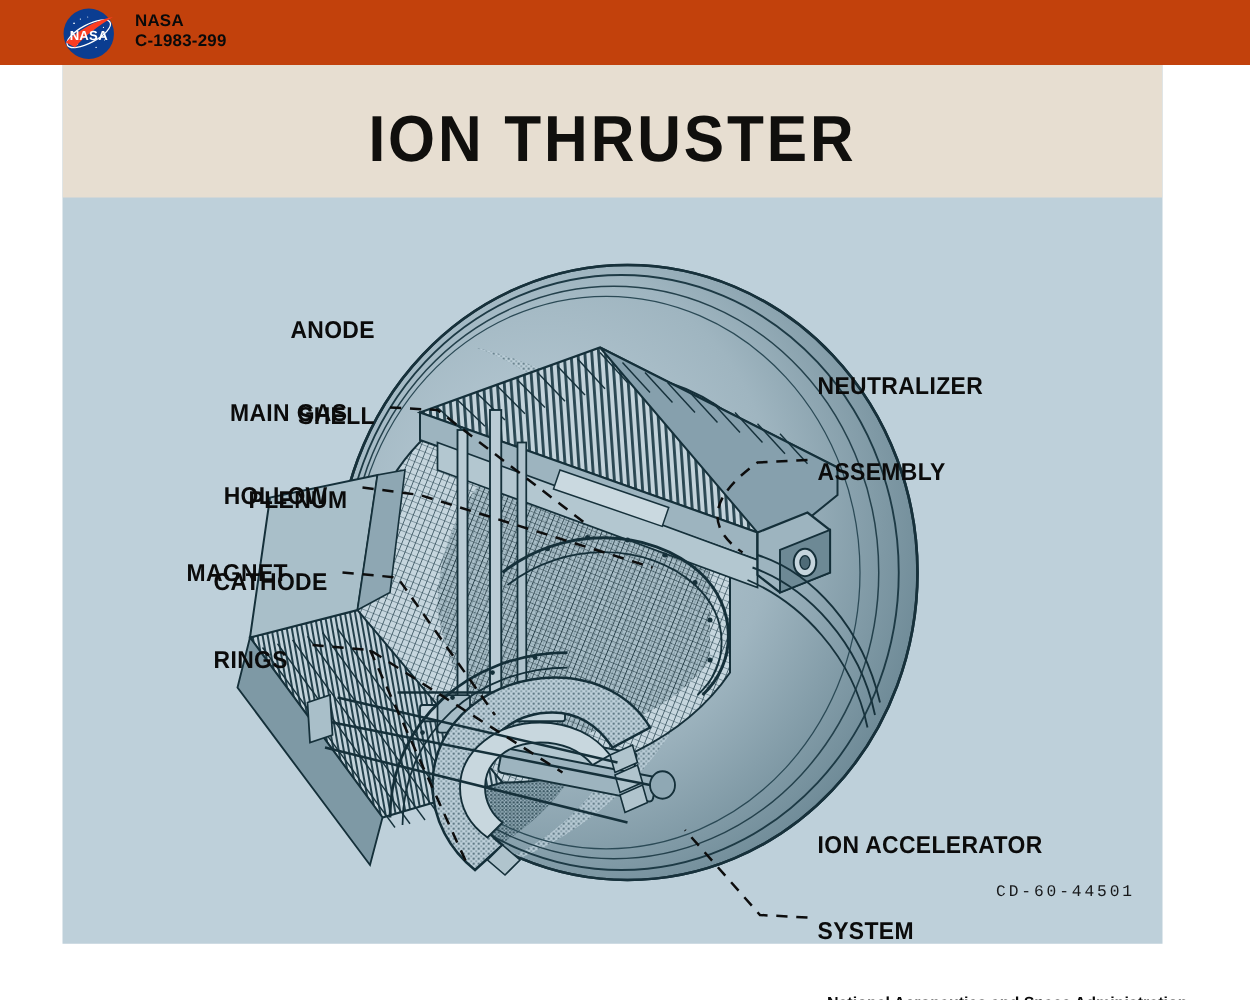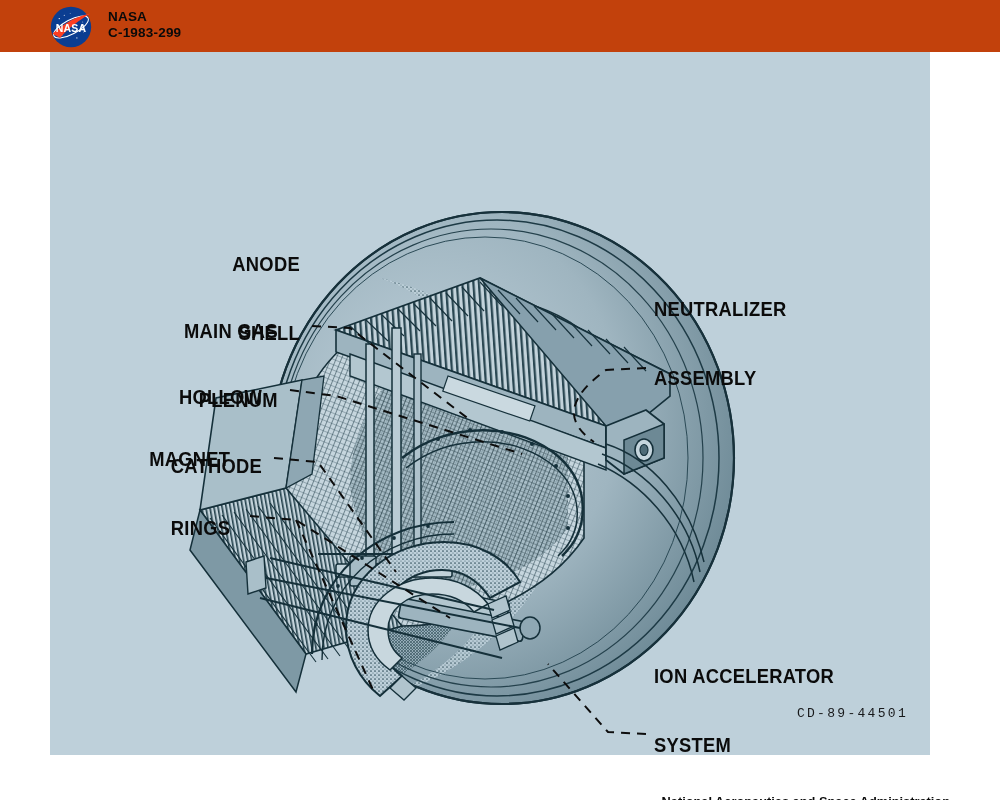--- a/index.html
+++ b/index.html
@@ -144,20 +144,23 @@
 
   <div id="header-text">
     <div>NASA</div>
     <div>C-1983-299</div>
   </div>
 
 </div>
 
 <div id="panel">
 
+  <div id="title-band">
+    <div id="title">ION THRUSTER</div>
+  </div>
 
   <div id="stage">
     <svg width="880" height="597" viewBox="0 0 880 597">
       <defs>
 
         <pattern id="grid-hatch" width="5" height="5" patternUnits="userSpaceOnUse" patternTransform="rotate(22)">
           <rect width="5" height="5" fill="#c6d6de"></rect>
           <path d="M0 0 V5" stroke="#26424d" stroke-width="1.1"></path>
           <path d="M0 0 H5" stroke="#2c4a55" stroke-width="0.7"></path>
         </pattern>
@@ -386,20 +389,20 @@
   <div class="callout left-align" id="lbl-neutralizer">
     <div>NEUTRALIZER</div>
     <div>ASSEMBLY</div>
   </div>
 
   <div class="callout left-align" id="lbl-ion-accel">
     <div>ION ACCELERATOR</div>
     <div>SYSTEM</div>
   </div>
 
-  <div id="photo-id">CD-89-44501</div>
+  <div id="photo-id">CD-60-44501</div>
 
 </div>
 
 <div id="footer">
   <div>National Aeronautics and Space Administration</div>
   
 </div>
 
 </body></html>

